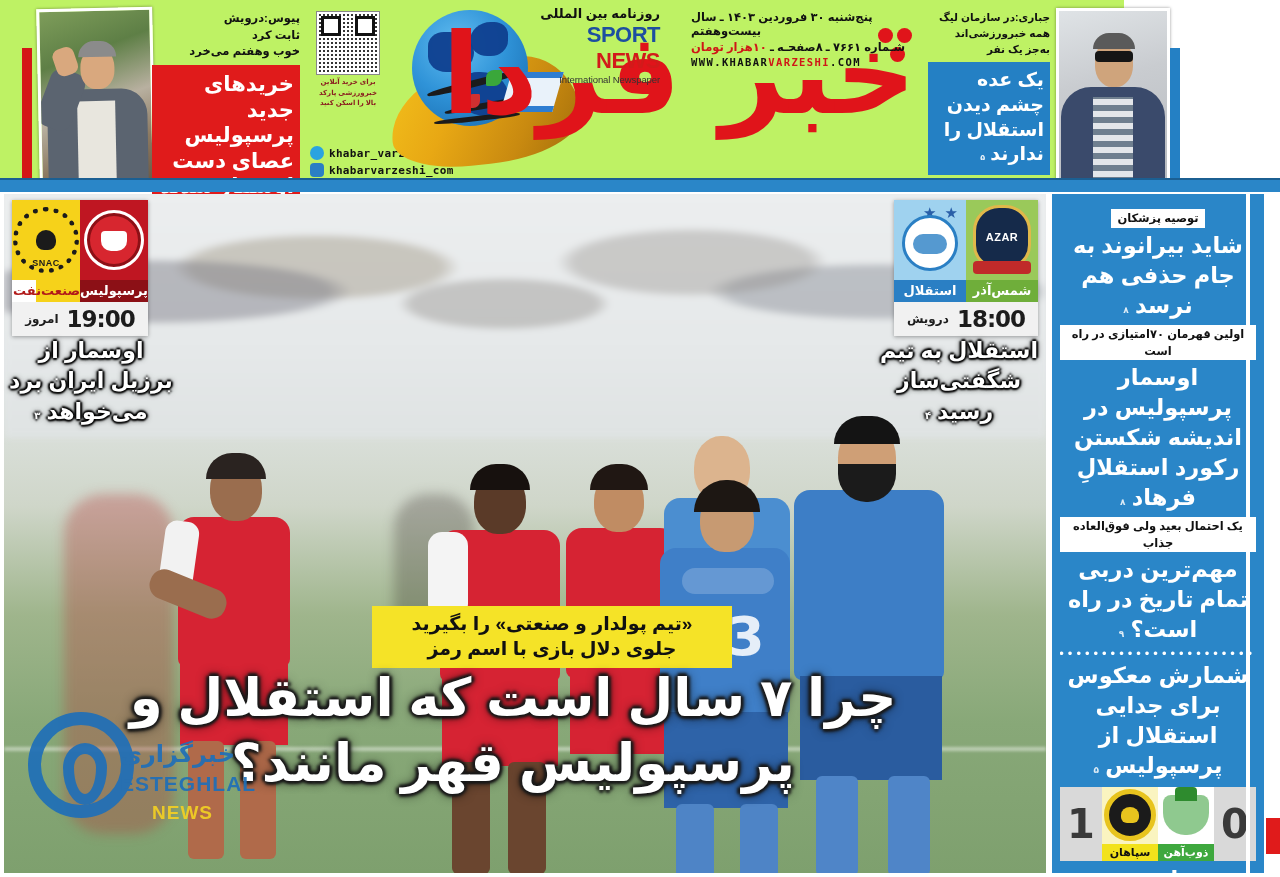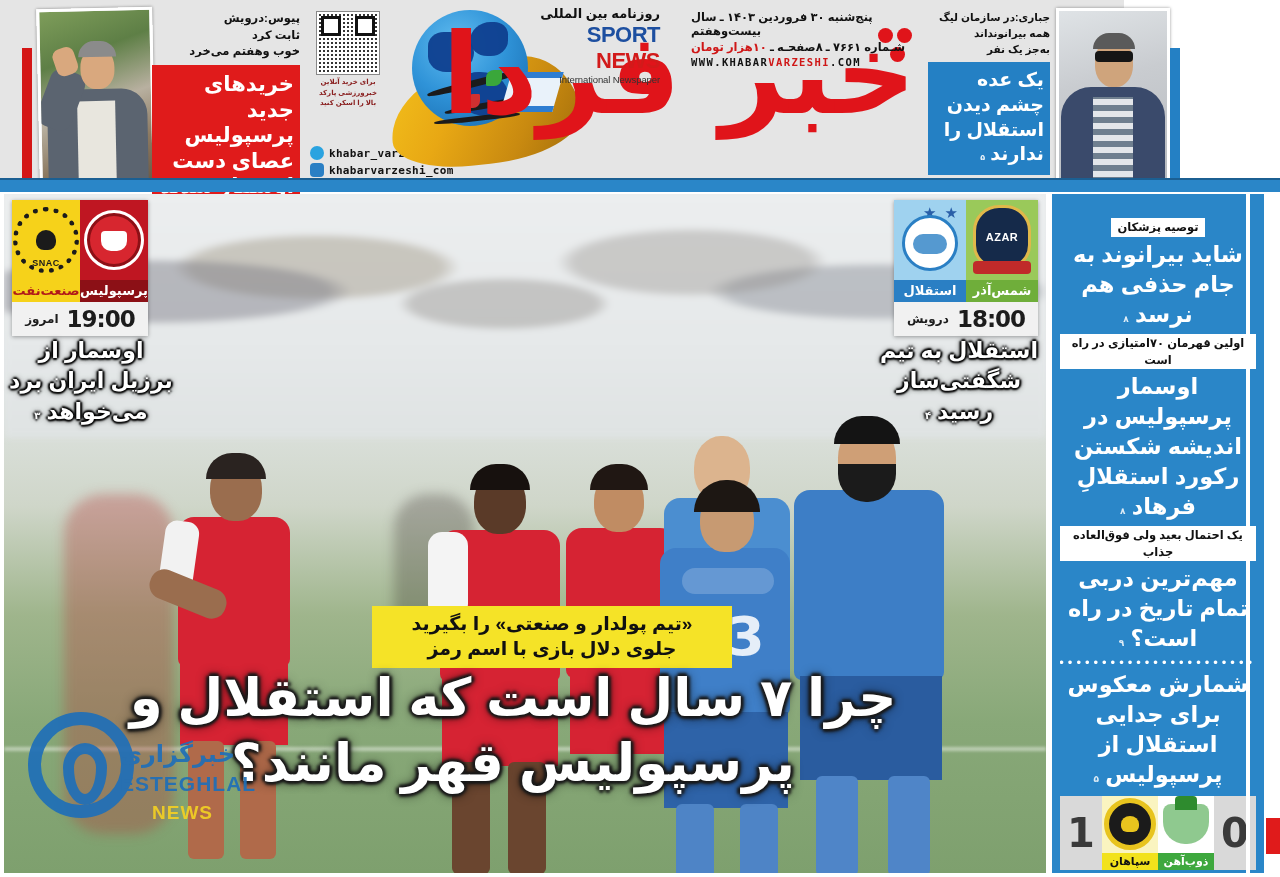--- a/index.html
+++ b/index.html
@@ -5,21 +5,21 @@
 <style>
   html,body{margin:0;padding:0;background:#fff;}
   body{
     width:1280px;height:877px;overflow:hidden;
     font-family:"Liberation Sans","DejaVu Sans",sans-serif;
     position:relative;
   }
   .page{position:relative;width:1280px;height:877px;background:#ffffff;overflow:hidden;}
 
   
-  .masthead{position:absolute;left:0;top:0;width:1124px;height:186px;background:#e5e5e5;}
+  .masthead{position:absolute;left:0;top:0;width:1124px;height:186px;background:#bef264;}
 
   
   .md-photo{position:absolute;left:38px;top:8px;width:110px;height:170px;
     background:linear-gradient(160deg,#7e9d5a 0%,#5e7f46 28%,#b8b0a0 55%,#8c7a62 78%,#6d5a45 100%);
     border:3px solid #ffffff;box-shadow:0 0 3px rgba(0,0,0,.45);transform:rotate(-1.2deg);overflow:hidden;}
   .md-photo .suit{position:absolute;left:6px;top:78px;width:100px;height:92px;background:#5b6470;border-radius:26px 26px 0 0;}
   .md-photo .shirt{position:absolute;left:36px;top:90px;width:38px;height:80px;background:#e8e6de;}
   .md-photo .face{position:absolute;left:40px;top:36px;width:34px;height:42px;background:#d9a87e;border-radius:48% 48% 44% 44%;}
   .md-photo .hair{position:absolute;left:38px;top:30px;width:38px;height:16px;background:#8b8b8b;border-radius:18px 18px 0 0;}
   .md-photo .hand{position:absolute;left:14px;top:36px;width:22px;height:28px;background:#d9a87e;border-radius:8px;transform:rotate(-18deg);}
@@ -254,21 +254,21 @@
   #watermark .ring{position:absolute;left:0;top:6px;width:106px;height:106px;border-radius:50%;
      border:13px solid #1f6fb8;box-sizing:border-box;}
   #watermark .ring::after{content:"";position:absolute;left:22px;top:18px;width:44px;height:62px;
      border:11px solid #1f6fb8;border-radius:50% 50% 50% 50%/40% 40% 60% 60%;box-sizing:border-box;}
   #watermark .wtxt1{position:absolute;left:92px;top:34px;font-size:24px;font-weight:bold;color:#1f6fb8;direction:rtl;}
   #watermark .wtxt2{position:absolute;left:92px;top:66px;font-size:21px;font-weight:bold;color:#1f6fb8;letter-spacing:1px;}
   #watermark .wtxt3{position:absolute;left:124px;top:96px;font-size:19px;font-weight:bold;color:#f2d024;letter-spacing:1px;}
 
   
   .sidebar{position:absolute;left:1052px;top:194px;width:212px;height:679px;background:#2a86c8;
-     padding:22px 8px 0;box-sizing:border-box;direction:rtl;text-align:center;overflow:hidden;}
+     padding:13px 8px 0;box-sizing:border-box;direction:rtl;text-align:center;overflow:hidden;}
   .sb-kicker{display:inline-block;background:#ffffff;color:#111;font-size:11.5px;font-weight:bold;
      padding:1px 6px;line-height:1.5;letter-spacing:-.3px;margin:2px 0 3px;}
   .sb-kicker.two{line-height:1.45;}
   .sb-head{color:#fff;font-weight:bold;font-size:22.5px;line-height:1.33;letter-spacing:-.9px;margin-bottom:2px;}
   .sb-head .pg{font-size:9px;opacity:.85;}
   .sb-dots{height:14px;line-height:14px;color:#fff;font-size:13px;letter-spacing:4px;overflow:hidden;white-space:nowrap;}
 
   
   .score{background:#d9d9d9;margin:6px 0 4px;display:flex;align-items:stretch;height:74px;}
   .score .n{width:42px;display:flex;align-items:center;justify-content:center;
@@ -377,21 +377,21 @@
         <span>شـماره ۷۶۶۱ ـ ۸صفحـه ـ</span>
         <span class="rd">۱۰هزار تومان</span>
       </div>
       <div class="l3">
         <span>WWW.KHABAR</span><span class="rd">VARZESHI</span><span>.COM</span>
       </div>
     </div>
 
     <div class="md-right">
       <div class="kicker">جباری:در سازمان لیگ</div>
-      <div class="kicker">همه بیرانوند‌اند</div>
+      <div class="kicker">همه خبرورزشی‌اند</div>
       <div class="kicker">به‌جز یک نفر</div>
       <div class="bluebox">
         <span>یک عده چشم دیدن استقلال را ندارند</span>
         <span class="pg">۵</span>
       </div>
     </div>
 
     <div class="md-rphoto">
       <div class="jkt"></div>
         <div class="shrt"></div>
@@ -469,21 +469,21 @@
         <div class="crest-persepolis"></div>
       </div>
       <div class="lg l-b">
         <div class="crest-snac">
           <i>SNAC</i>
         </div>
       </div>
     </div>
     <div style="display:flex">
       <div class="lbl lbl-a" style="width:68px">پرسپولیس</div>
-      <div class="lbl lbl-b" style="width:68px">صنعت‌نفت</div>
+      <div class="lbl lbl-b" style="width:44px">صنعت‌نفت</div>
     </div>
     <div class="time">
       <span class="t">19:00</span>
       <span class="d">امروز</span>
     </div>
   </div>
 
   <div class="mcard" id="match-right">
     <div class="logos">
       <div class="lg l-a" style="width:72px">

